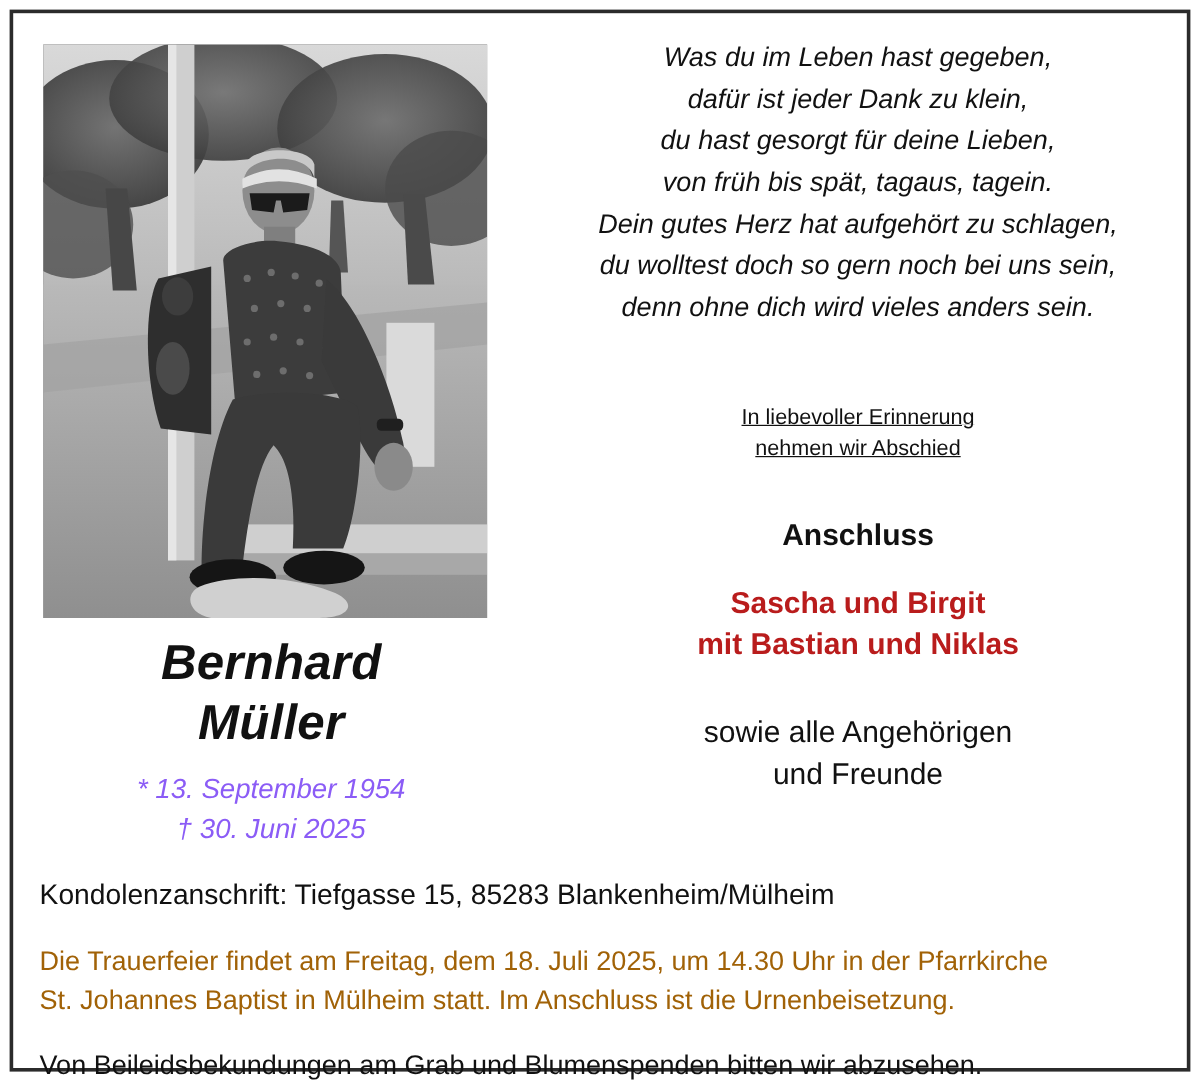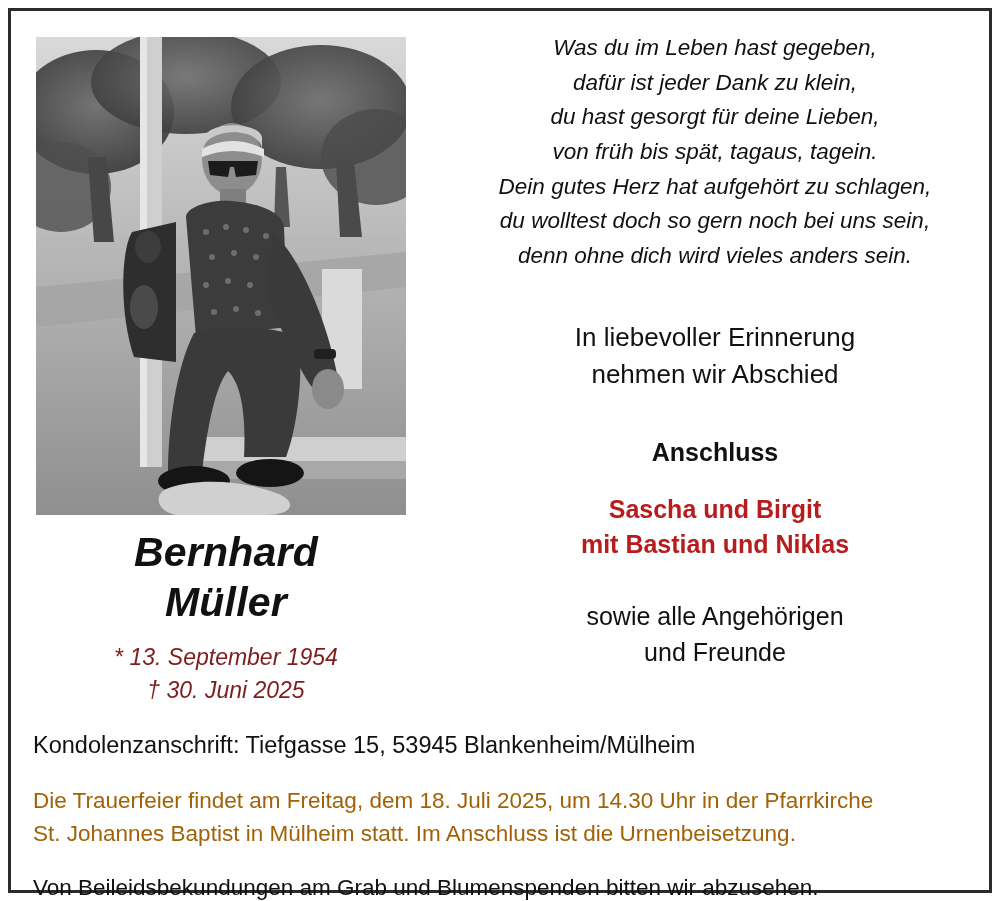--- a/index.html
+++ b/index.html
@@ -79,45 +79,46 @@
     line-height: 1.22;
     letter-spacing: 0.2px;
     color: #111111;
   }
   .dates {
     margin-top: 14px;
   }
   .date-line {
     font-size: 23px;
     line-height: 1.42;
-    color: #7f1d1d;
+    color: #8b5cf6;
   }
 
   
   .right-col {
     position: absolute;
     left: 440px;
     top: 20px;
     width: 528px;
     text-align: center;
   }
   .poem {
     font-style: italic;
     font-size: 22.5px;
     line-height: 1.54;
     color: #111111;
   }
   .poem div {
     white-space: nowrap;
   }
   .memory {
-    margin-top: 46px;
-    font-size: 26px;
+    margin-top: 62px;
+    font-size: 18px;
     line-height: 1.42;
     color: #111111;
+    text-decoration: underline;
   }
   .family-first {
     margin-top: 42px;
     font-size: 25px;
     font-weight: bold;
     line-height: 1.4;
     color: #111111;
   }
   .family-second {
     margin-top: 22px;
@@ -289,21 +290,21 @@
         </div>
 
         <div class="family-third">
           <div>sowie alle Angehörigen</div>
           <div>und Freunde</div>
         </div>
       </div>
     </div>
 
     <div class="bottom-area">
-      <div class="condolence">Kondolenzanschrift: Tiefgasse 15, 53945 Blankenheim/Mülheim</div>
+      <div class="condolence">Kondolenzanschrift: Tiefgasse 15, 85283 Blankenheim/Mülheim</div>
       <div class="ceremony">
         <div>Die Trauerfeier findet am Freitag, dem 18. Juli 2025, um 14.30 Uhr in der Pfarrkirche</div>
         <div>St. Johannes Baptist in Mülheim statt. Im Anschluss ist die Urnenbeisetzung.</div>
       </div>
       <div class="request">Von Beileidsbekundungen am Grab und Blumenspenden bitten wir abzusehen.</div>
     </div>
 
   </div>
 </div>
 

